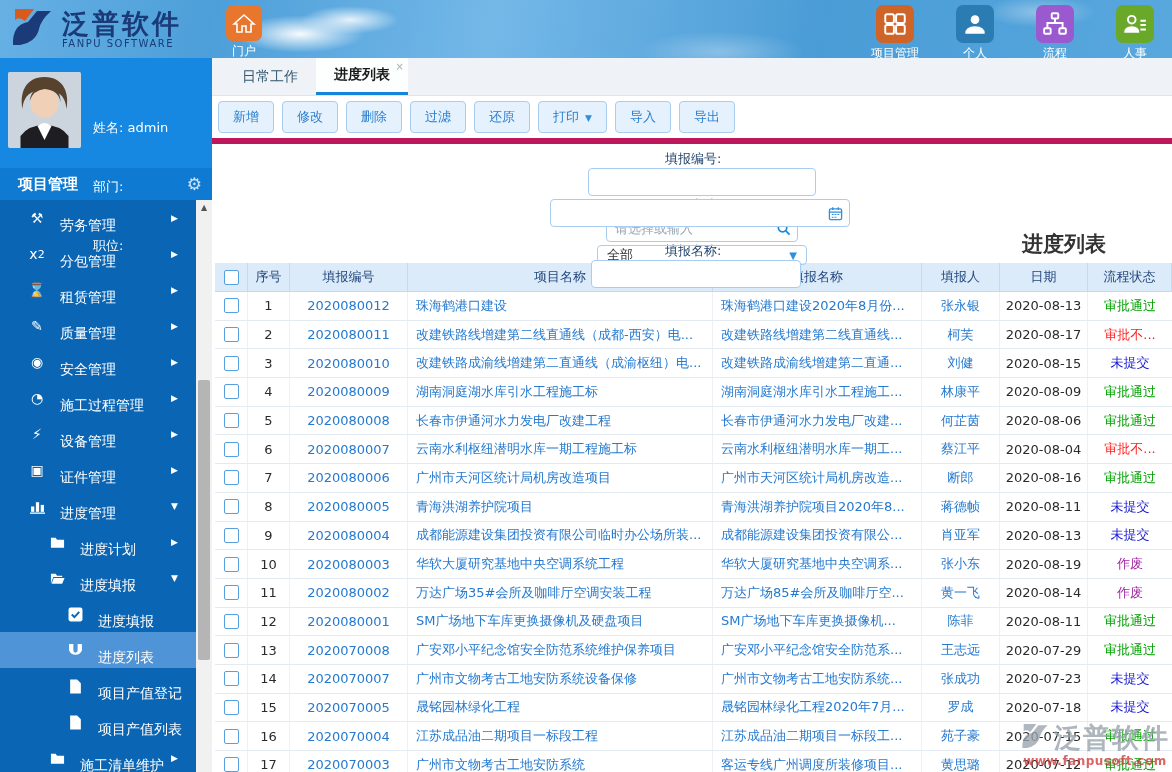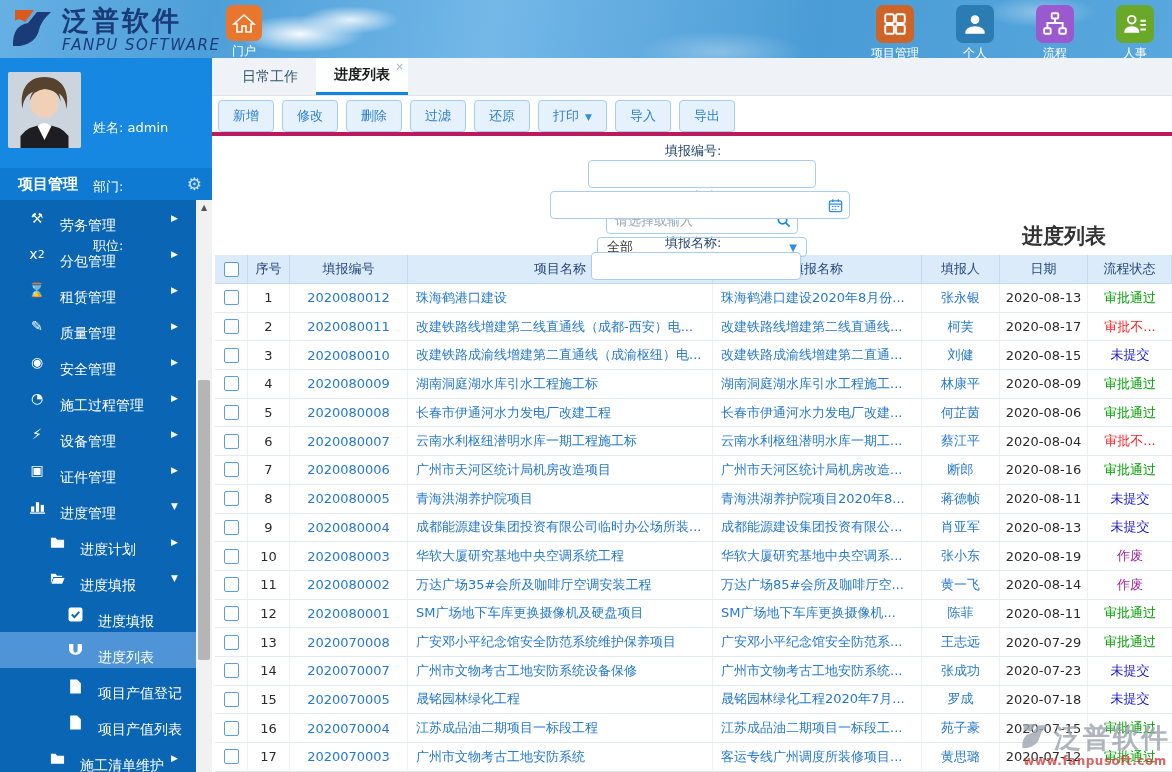--- a/index.html
+++ b/index.html
@@ -10,21 +10,21 @@
   .topbar { position:relative; height:58px;
     background:
       radial-gradient(90px 26px at 300px 34px, rgba(255,255,255,.95), rgba(255,255,255,0) 72%),
       radial-gradient(70px 20px at 350px 20px, rgba(255,255,255,.85), rgba(255,255,255,0) 70%),
       radial-gradient(120px 30px at 720px 52px, rgba(255,255,255,.30), rgba(255,255,255,0) 70%),
       radial-gradient(80px 22px at 1040px 12px, rgba(255,255,255,.35), rgba(255,255,255,0) 70%),
       linear-gradient(100deg,#66b0e4 0%,#4d9fd9 18%,#74b8e8 42%,#4a9cd6 70%,#58a8de 100%);
   }
   .brand { position:absolute; left:10px; top:6px; display:flex; align-items:center; gap:8px; }
   .brand-cn { font-size:27px; font-weight:bold; color:#1b3a78; letter-spacing:3px; line-height:1.1; }
-  .brand-en { font-size:15px; color:#1b3a78; letter-spacing:1.5px;font-style:italic; }
+  .brand-en { font-size:10px; color:#1b3a78; letter-spacing:1.5px; }
   .portal { position:absolute; left:224px; top:5px; width:40px; text-align:center; cursor:pointer; }
   .portal-ic { width:36px; height:36px; margin:0 auto; background:#e8762c; border-radius:7px;
     display:flex; align-items:center; justify-content:center; }
   .portal-ic svg { width:24px; height:24px; }
   .nav-label { font-size:12px; color:#fff; margin-top:2px; white-space:nowrap; }
   .topnav { position:absolute; right:4px; top:5px; display:flex; gap:14px; }
   .topnav-item { width:66px; text-align:center; cursor:pointer; }
   .topnav-ic { width:38px; height:38px; margin:0 auto; border-radius:7px;
     display:flex; align-items:center; justify-content:center; }
   .topnav-ic svg { width:26px; height:26px; }
@@ -57,21 +57,21 @@
   .sb-up { height:16px; font-size:8px; color:#555; text-align:center; line-height:16px; }
   .sb-thumb { position:absolute; top:180px; left:2px; width:12px; height:280px; background:#b5b5b5; border-radius:2px; }
 
   
   .main { position:relative; flex:1; background:#fff; overflow:hidden; }
   .tabbar { height:38px; background:#eff3f7; border-bottom:1px solid #dde4ea; display:flex; padding-left:12px; }
   .tab { position:relative; padding:0 18px; font-size:14px; color:#33576f; display:flex; align-items:center; cursor:pointer; }
   .tab.active { background:#fdfefe; color:#1a1a1a; font-weight:bold; border-bottom:3px solid #1584dc; }
   .tab .close { position:absolute; top:3px; right:4px; font-size:10px; color:#9ab2c4; font-weight:normal; }
 
-  .toolbar { height:40px; display:flex; align-items:flex-end; gap:8px; padding-left:6px; border-bottom:4px solid #be185d; }
+  .toolbar { height:48px; display:flex; align-items:center; gap:8px; padding-left:6px; border-bottom:6px solid #be185d; }
   .tbtn { background:#e5f1fc; border:1px solid #a8cdf0; border-radius:4px; color:#2a7fd0;
     font-size:13px; padding:6px 14px; cursor:pointer; font-family:inherit; white-space:nowrap; }
   .tbtn .dd { font-size:9px; margin-left:6px; color:#2f8fdc; }
 
   .filters { padding:6px 0 4px 0; }
   .frow { display:flex; align-items:center; height:34px; padding-left:16px;flex-direction:column; }
   .flabel { font-size:13px; color:#24456e; width:70px; flex:none; }
   .fin { position:relative; }
   .fin input { width:100%; height:28px; border:1px solid #a8cdf0; border-radius:4px; padding:0 26px 0 8px;
     font-size:13px; color:#333; outline:none; font-family:inherit; }

